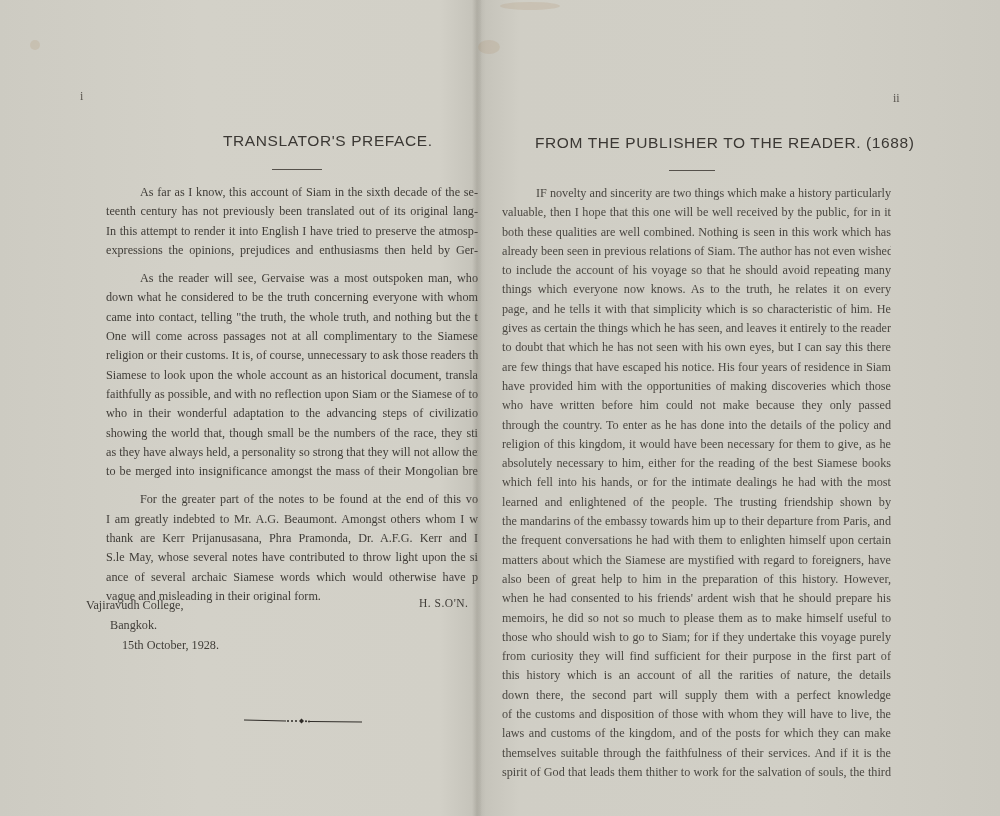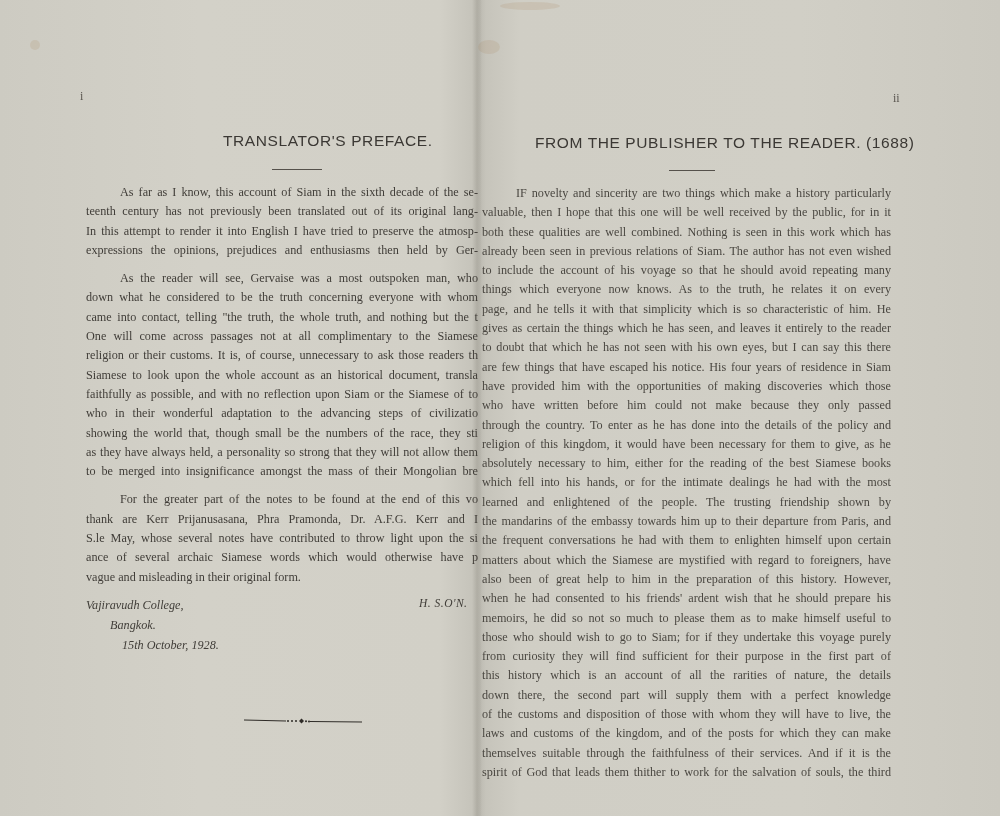--- a/index.html
+++ b/index.html
@@ -78,30 +78,30 @@
     }
     .right .body-text p { text-indent: 34px; }
 
     .line {
       display: block;
       white-space: nowrap;
       overflow: hidden;
       text-align: justify;
       text-align-last: justify;
       height: 19.3px;
+      margin-left: 20px;
     }
     .line.last { text-align-last: left; }
     .line.indent { padding-left: 34px; }
 
     .signoff {
       position: absolute;
       font-size: 12.2px;
       line-height: 20px;
       color: #403d38;
-      font-style: italic;
     }
     .sign-college { left: 86px; top: 595px; }
     .sign-city { left: 110px; top: 615px; }
     .sign-date { left: 122px; top: 635px; }
     .sign-initials { left: 419px; top: 593px; font-size: 11.5px; letter-spacing: 0.5px; }
 
     .ornament {
       position: absolute;
       left: 244px;
       top: 715px;
@@ -140,20 +140,21 @@
         <span class="line">religion or their customs. It is, of course, unnecessary to ask those readers th</span>
         <span class="line">Siamese to look upon the whole account as an historical document, transla</span>
         <span class="line">faithfully as possible, and with no reflection upon Siam or the Siamese of to</span>
         <span class="line">who in their wonderful adaptation to the advancing steps of civilizatio</span>
         <span class="line">showing the world that, though small be the numbers of the race, they sti</span>
         <span class="line">as they have always held, a personality so strong that they will not allow them</span>
         <span class="line">to be merged into insignificance amongst the mass of their Mongolian bre</span>
       </p>
       <p style="text-indent:0">
         <span class="line indent">For the greater part of the notes to be found at the end of this vo</span>
+        <span class="line">I am greatly indebted to Mr. A.G. Beaumont. Amongst others whom I w</span>
         <span class="line">thank are Kerr Prijanusasana, Phra Pramonda, Dr. A.F.G. Kerr and I</span>
         <span class="line">S.le May, whose several notes have contributed to throw light upon the si</span>
         <span class="line">ance of several archaic Siamese words which would otherwise have p</span>
         <span class="line last">vague and misleading in their original form.</span>
       </p>
     </div>
 
     <div class="signoff sign-college">Vajiravudh College,</div>
     <div class="signoff sign-city">Bangkok.</div>
     <div class="signoff sign-date">15th October, 1928.</div>

